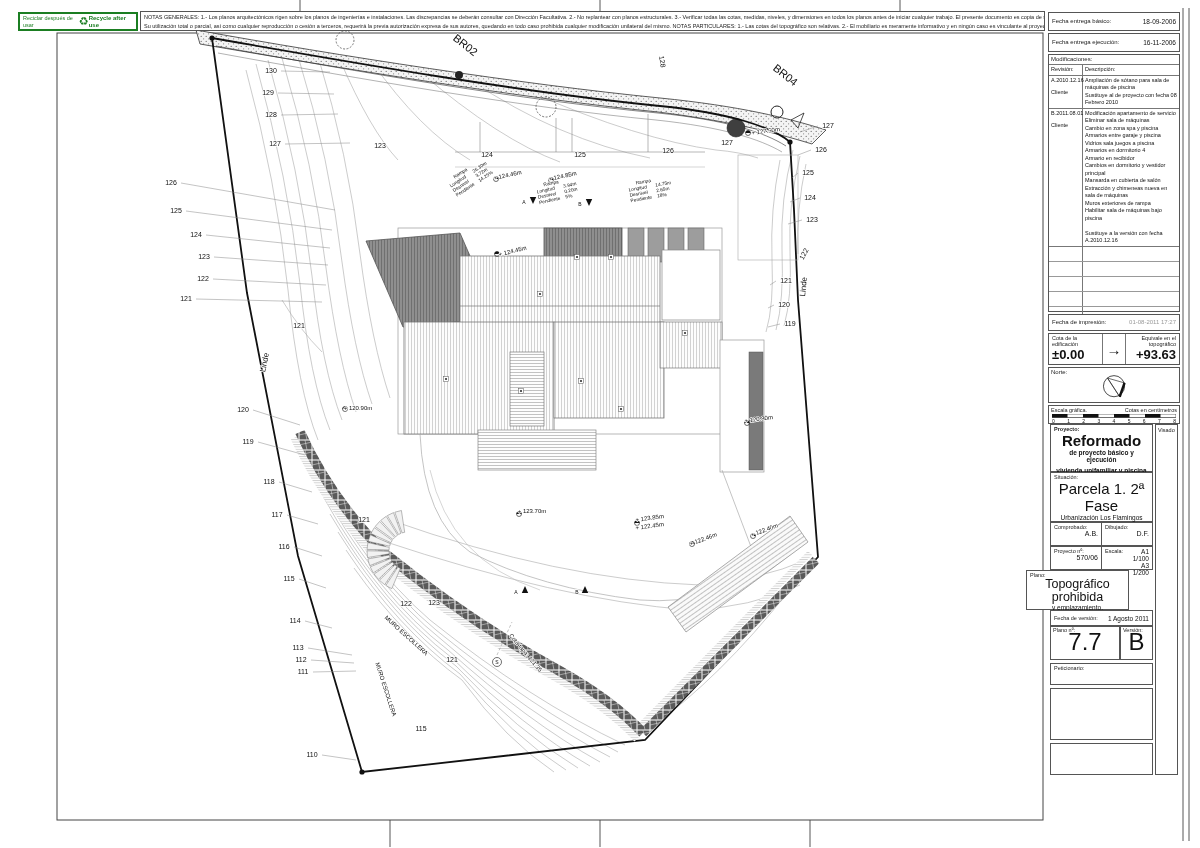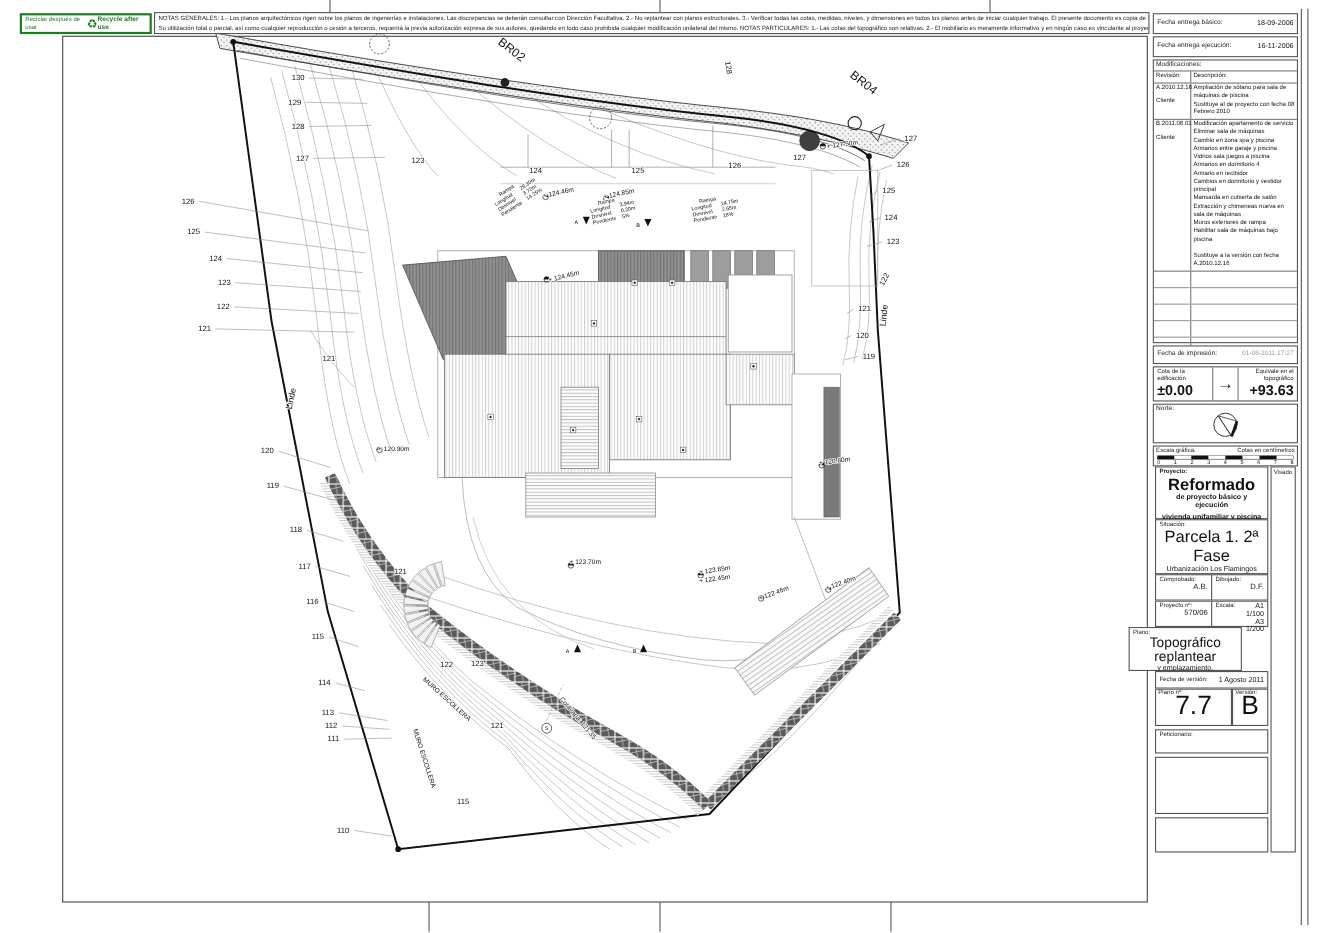--- a/index.html
+++ b/index.html
@@ -519,21 +519,21 @@
   <div class="lbl5">Escala:</div>
   <div style="font-size:6.5px;text-align:right;flex:1;">
     <div>A1 1/100</div>
     <div>A3 1/200</div>
   </div>
 </div>
 <div class="box" style="left:1026px;top:570px;width:103px;height:40px;padding:1px 3px;">
   <div class="lbl5">Plano:</div>
   <div class="center" style="font-size:12.5px;line-height:13px;">
     <span>Topográfico</span><br>
-    <span>replantear</span>
+    <span>prohibida</span>
   </div>
   <div class="center" style="font-size:6.5px;">y emplazamiento.</div>
 </div>
 <div class="box" style="left:1050px;top:610px;width:103px;height:16px;">
   <div class="row">
       <span class="lbl5">Fecha de versión:</span>
   <span style="font-size:6.5px;">1 Agosto 2011</span>
     </div>
 </div>
 <div id="plano-num-row" style="position:absolute;left:1050px;top:626px;width:103px;height:34px;">

